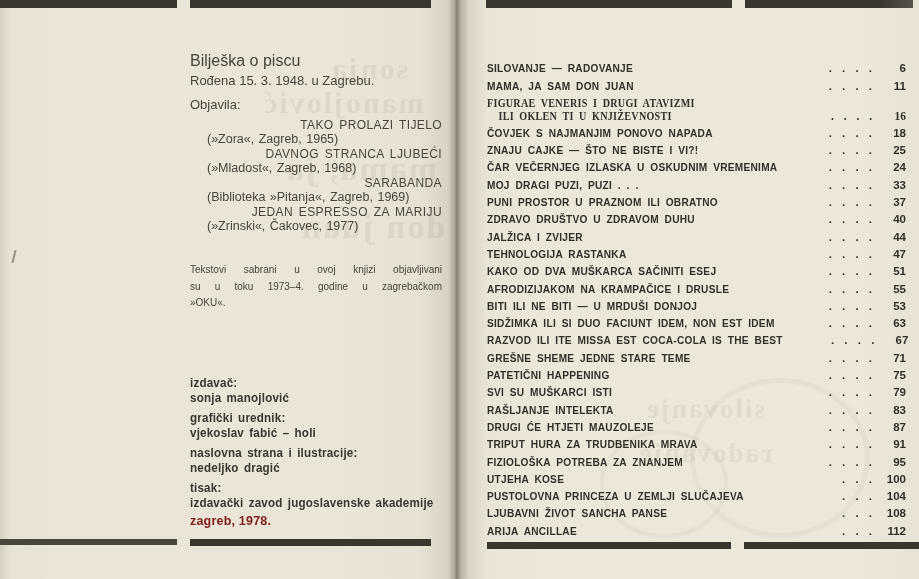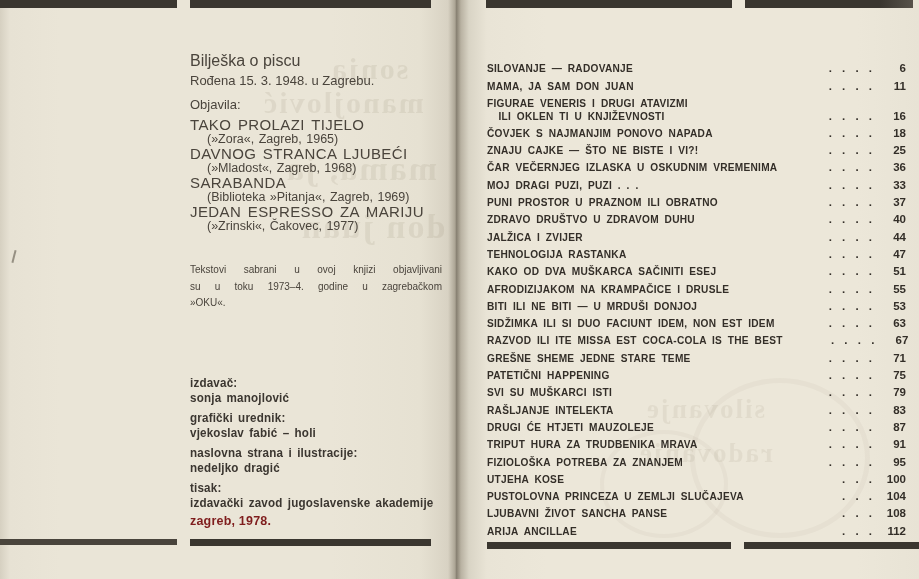--- a/index.html
+++ b/index.html
@@ -32,36 +32,36 @@
   .bar-lb2{left:190px;top:539px;width:241px;height:7px;}
   .bar-rb1{left:487px;top:542px;width:244px;height:7px;}
   .bar-rb2{left:744px;top:542px;width:175px;height:7px;}
   
   .lp{position:absolute;left:190px;width:252px;color:#4a443c;}
   .lp-about{top:52px;font-size:16px;}
   .lp-birth{top:73px;font-size:13px;}
   .lp-objavila{top:97px;font-size:13px;}
   .lp-books{top:118px;}
   .book{margin-bottom:1px;}
-  .book-title{font-size:15px;line-height:14px;letter-spacing:.4px;word-spacing:2px;white-space:nowrap;}
+  .book-title{font-size:12px;line-height:14px;letter-spacing:.4px;word-spacing:2px;white-space:nowrap;text-align:right;}
   .book-imprint{font-size:12.5px;line-height:14px;padding-left:17px;word-spacing:1px;white-space:nowrap;}
   .lp-note{top:262px;font-size:10px;line-height:16.5px;word-spacing:1px;}
   .lp-note div{text-align:justify;}
   .lp-note div:nth-child(-n+2){text-align-last:justify;}
   .lp-credits{top:376px;transform:scaleX(.93);transform-origin:0 0;width:272px;}
   .credit{margin-bottom:5px;}
   .credit-label,.credit-value{
     font-size:12.5px;line-height:15px;font-weight:bold;color:#3b3630;
     letter-spacing:.2px;word-spacing:2px;white-space:nowrap;
   }
   .lp-colophon{top:514px;font-size:12.5px;line-height:15px;font-weight:bold;color:#7f1d1d;letter-spacing:.2px;}
   
   .toc{position:absolute;left:487px;top:50px;width:419px;margin-top:8px;}
   .toc-row{display:flex;align-items:flex-end;height:17.3px;}
-  .toc-row.twoline{height:30px;}
+  .toc-row.twoline{height:30px;font-family:Liberation Serif, serif;}
   .toc-title{
     flex:1 1 auto;font-weight:bold;font-size:11.5px;line-height:13px;
     color:#332e28;letter-spacing:.3px;word-spacing:3px;white-space:nowrap;
     transform:scaleX(.88);transform-origin:0 100%;
   }
   .toc-title .l2{padding-left:13px;}
   .toc-dots{
     font-weight:bold;font-size:11.5px;line-height:13px;color:#332e28;
     word-spacing:7px;margin:0 7px 0 8px;white-space:nowrap;flex:0 0 auto;
   }
@@ -202,21 +202,21 @@
     </div>
     <span class="toc-dots">. . . .</span>
     <span class="toc-page">25</span>
   </div>
     <div class="toc-row">
     <div class="toc-title">
       <div class="l1">ČAR VEČERNJEG IZLASKA U OSKUDNIM VREMENIMA</div>
 
     </div>
     <span class="toc-dots">. . . .</span>
-    <span class="toc-page">36</span>
+    <span class="toc-page">24</span>
   </div>
     <div class="toc-row">
     <div class="toc-title">
       <div class="l1">MOJ DRAGI PUZI, PUZI . . .</div>
 
     </div>
     <span class="toc-dots">. . . .</span>
     <span class="toc-page">33</span>
   </div>
     <div class="toc-row">

